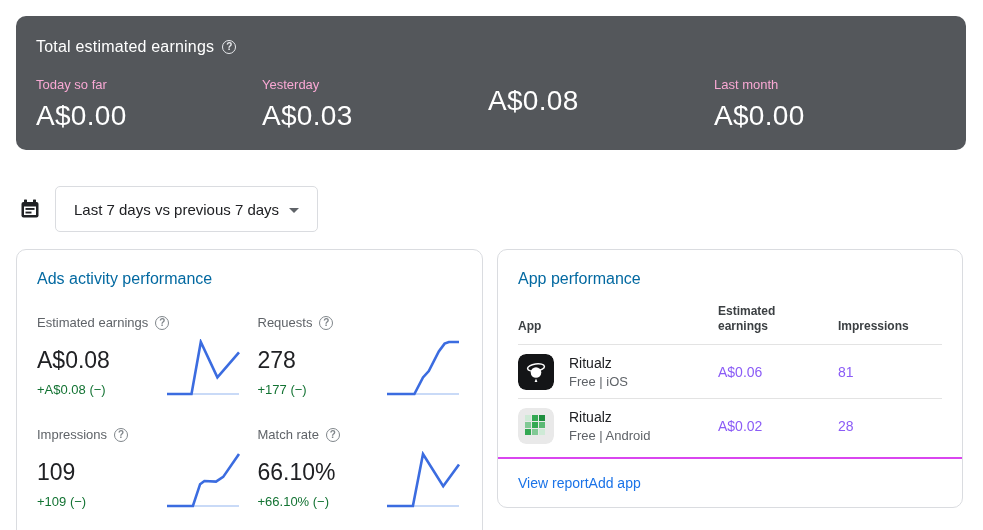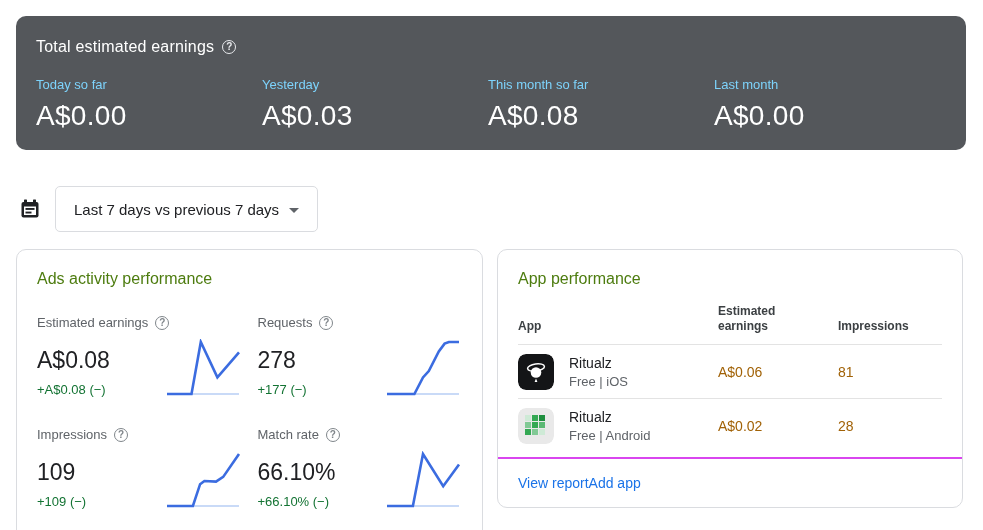--- a/index.html
+++ b/index.html
@@ -6,21 +6,21 @@
   html,body { width:983px; height:530px; overflow:hidden; background:#fff;
     font-family:"Liberation Sans", sans-serif; color:#202124; }
 
   
   .dark-card { position:absolute; left:16px; top:16px; width:950px; height:134px;
     background:#54575b; border-radius:10px; padding:22px 20px; color:#fff; }
   .dark-card-title-row { display:flex; align-items:center; gap:8px; }
   .dark-card-title { font-size:16px; font-weight:400; letter-spacing:.2px; }
   .dark-cols { display:flex; margin-top:21px; }
   .dark-col { width:226px; }
-  .dark-col-label { font-size:13px; color:#7dd3fc; }
+  .dark-col-label { font-size:13px; color:#f9a8d4; }
   .dark-col-value { font-size:28px; font-weight:400; margin-top:8px; letter-spacing:.3px; }
 
   .help { width:14px; height:14px; border:1.3px solid #9aa0a6; border-radius:50%;
     display:inline-flex; align-items:center; justify-content:center;
     color:#9aa0a6; font-size:10px; font-weight:700; flex:0 0 auto; }
   .help::after { content:"?"; line-height:1; }
   .help.light { border-color:#e8eaed; color:#e8eaed; }
   .help.gray  { border-color:#80868b; color:#80868b; }
 
   
@@ -29,21 +29,21 @@
   .date-btn { display:flex; align-items:center; gap:10px; height:46px; padding:8px 18px;
     background:#fff; border:1px solid #dadce0; border-radius:5px; cursor:pointer;
     font-size:15px; font-weight:500; color:#202124; font-family:inherit; }
   .caret { width:0; height:0; border-left:5px solid transparent; border-right:5px solid transparent;
     border-top:5px solid #5f6368; margin-top:2px; }
 
   
   .card { position:absolute; background:#fff; border:1px solid #dadce0; border-radius:10px; }
   .left-card { left:16px; top:249px; width:467px; height:330px; padding:20px; }
   .right-card { left:497px; top:249px; width:466px; height:259px; display:flex; flex-direction:column; }
-  .card-title { font-size:16px; font-weight:400; color:#4d7c0f; }
+  .card-title { font-size:16px; font-weight:400; color:#0369a1; }
 
   
   .metrics { display:grid; grid-template-columns:1fr 1fr; column-gap:16px; row-gap:30px; margin-top:27px; }
   .metric-label-row { display:flex; align-items:center; gap:7px; font-size:13px; color:#5f6368; }
   .metric-body { display:flex; align-items:flex-end; justify-content:space-between; margin-top:9px; }
   .metric-value { font-size:23px; font-weight:400; color:#202124; }
   .metric-delta { font-size:13px; color:#137333; margin-top:8px; }
   .spark { width:78px; height:58px; flex:0 0 auto; }
 
   
@@ -53,21 +53,21 @@
   .t-head { height:44px; align-items:end; padding-bottom:10px; }
   .t-head .th { font-size:12px; font-weight:700; color:#3c4043; line-height:1.25; }
   .t-head .th.wrap { width:70px; }
   .hr-inset { border-top:1px solid #e3e3e3; margin:0 20px; }
   .t-row { height:53px; cursor:pointer; }
   .t-row:first-of-type { height:58px; }
   .app-cell { display:flex; align-items:center; gap:15px; }
   .app-icon { width:36px; height:36px; border-radius:8px; display:block; flex:0 0 auto; }
   .app-name { font-size:14px; color:#202124; }
   .app-sub { font-size:13px; color:#5f6368; margin-top:3px; }
-  .cell { font-size:14px; color:#a16207; }
+  .cell { font-size:14px; color:#8b5cf6; }
   .card-footer { border-top:2px solid #d946ef; margin-top:auto; padding:0 20px; height:50px;
     display:flex; align-items:center; }
   .link-btn { background:none; border:none; font-family:inherit; font-size:14px; font-weight:500;
     color:#1a73e8; cursor:pointer; padding:0; }
 </style>
 </head>
 <body>
 
 <section class="dark-card">
   <div class="dark-card-title-row">
@@ -77,21 +77,20 @@
   <div class="dark-cols">
     <div class="dark-col">
       <div class="dark-col-label">Today so far</div>
       <div class="dark-col-value">A$0.00</div>
     </div>
     <div class="dark-col">
       <div class="dark-col-label">Yesterday</div>
       <div class="dark-col-value">A$0.03</div>
     </div>
     <div class="dark-col">
-      <div class="dark-col-label">This month so far</div>
       <div class="dark-col-value">A$0.08</div>
     </div>
     <div class="dark-col">
       <div class="dark-col-label">Last month</div>
       <div class="dark-col-value">A$0.00</div>
     </div>
   </div>
 </section>
 
 <div class="filter-row">

